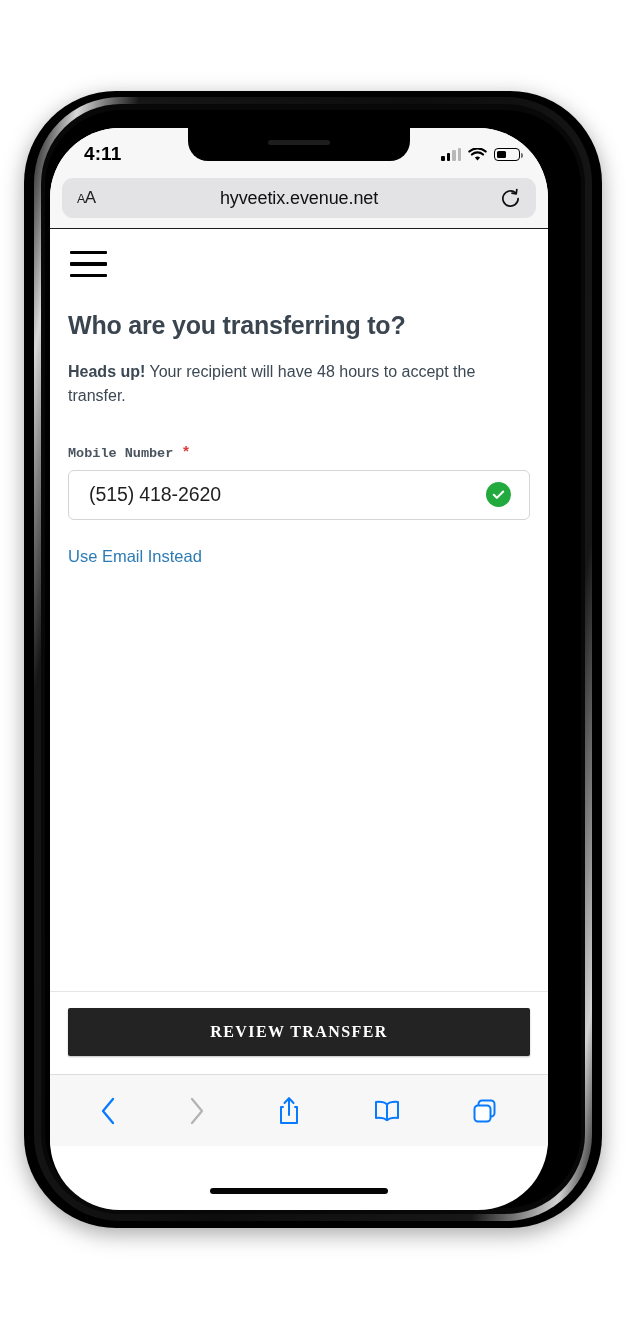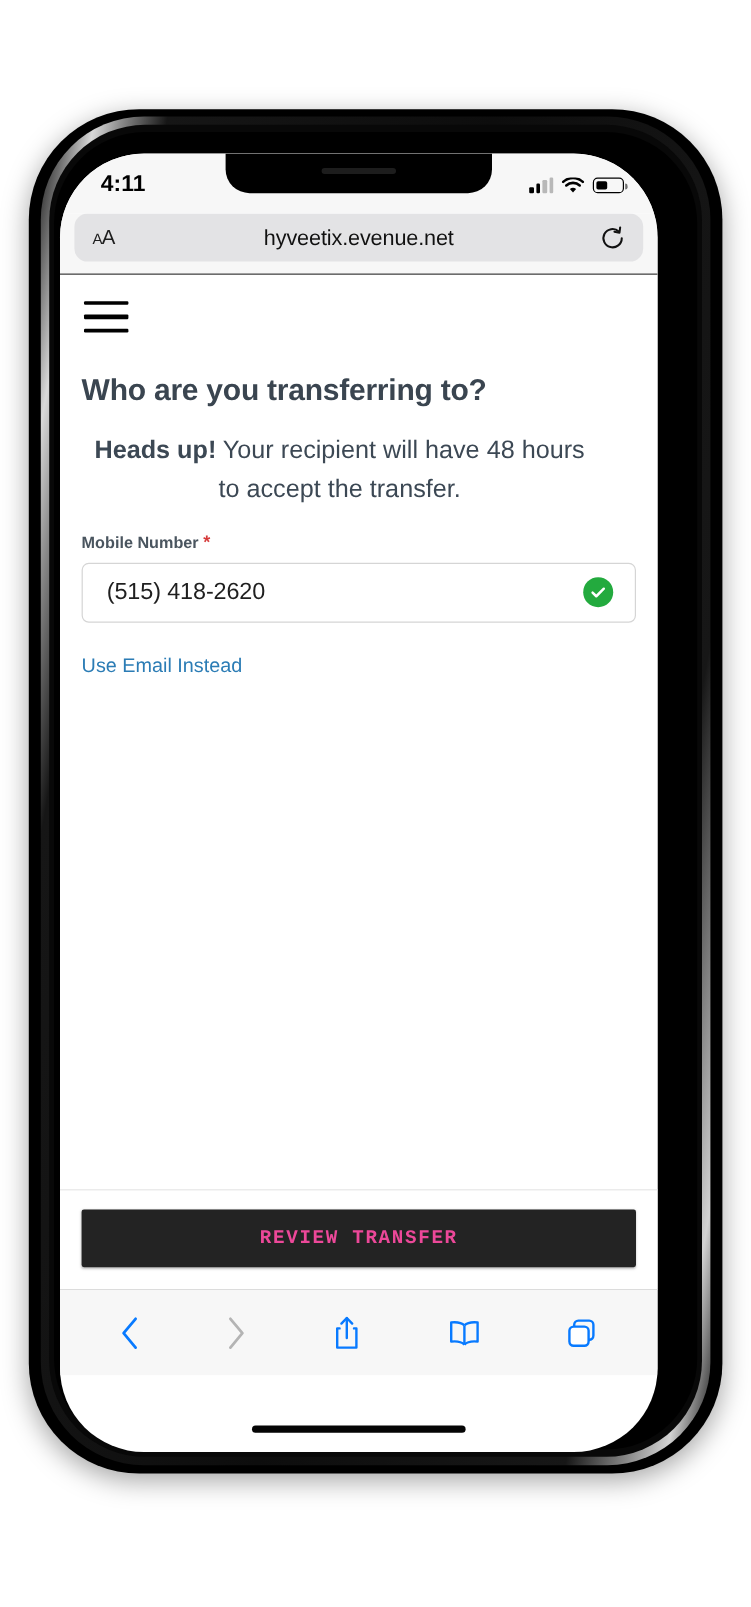--- a/index.html
+++ b/index.html
@@ -208,33 +208,33 @@
   }
   #content { padding: 0 18px; }
   #page-title {
     font-size: 25px;
     font-weight: bold;
     color: #3a4550;
     margin: 12px 0 0 0;
     letter-spacing: -0.2px;
   }
   #heads-up {
-    font-size: 21px;
+    font-size: 16px;
     color: #3c4854;
     line-height: 1.52;
     margin: 20px 0 0 0;
     max-width: 430px;
-    text-align: center;
   }
   #heads-up .b { font-weight: bold; }
   #field-label {
     font-size: 13.5px;
     font-weight: bold;
     color: #4a555f;
-    margin: 20px 0 8px 0;
+    margin: 36px 0 8px 0;
+    font-family: Liberation Mono, monospace;
   }
   #field-label .req { color: #d63b3b; font-size: 15px; }
   #mobile-field {
     height: 50px;
     border: 1.2px solid #d5d5d5;
     border-radius: 6px;
     display: flex;
     align-items: center;
     padding: 0 18px 0 20px;
     background: #fff;
@@ -308,24 +308,24 @@
     width: 100%;
     background: #fff;
     border-top: 1px solid #e6e6e6;
     padding: 16px 18px 18px 18px;
     box-sizing: border-box;
   }
   #review-transfer-button {
     width: 100%;
     height: 48px;
     background: #232323;
-    color: #ec4899;
+    color: #ffffff;
     border: none;
     border-radius: 2px;
-    font-family: Liberation Mono, monospace;
+    font-family: Liberation Serif, serif;
     font-size: 16px;
     font-weight: bold;
     letter-spacing: 1.4px;
     cursor: pointer;
     box-shadow: 0 1px 2px rgba(0,0,0,0.25);
   }
 
   
   #browser-toolbar {
     height: 72px;

